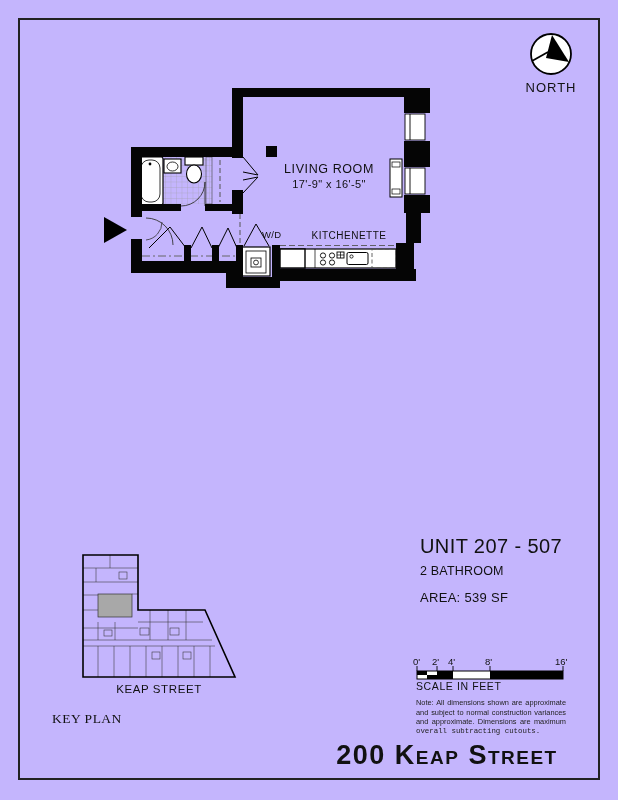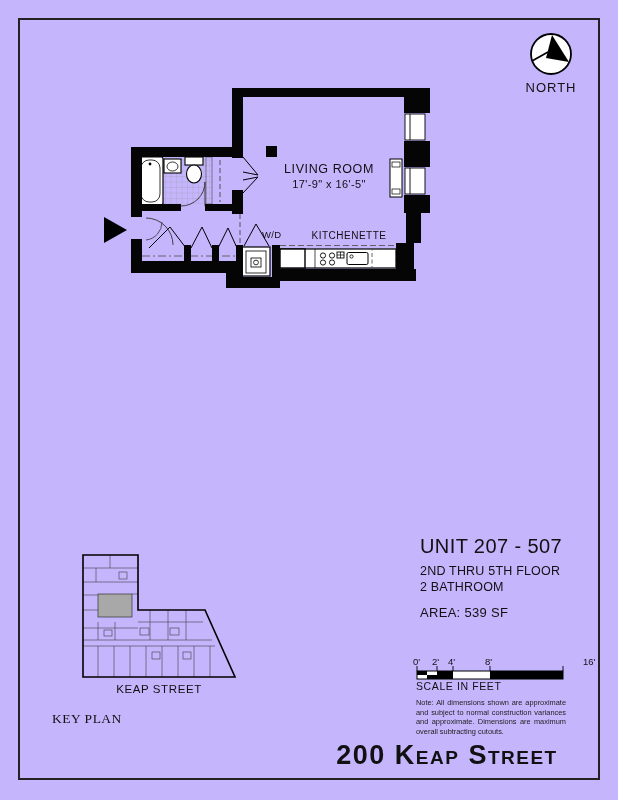--- a/index.html
+++ b/index.html
@@ -26,21 +26,21 @@
   .lbl-kitch  { left: 299px; top: 230px; width: 100px; text-align: center; font-size: 10px; letter-spacing: .5px; }
   .unit-info  { position: absolute; left: 420px; top: 535px; width: 165px; }
   .unit-title { font-size: 20px; letter-spacing: .4px; margin-bottom: 6px; }
   .unit-line  { font-size: 12.5px; line-height: 15.5px; letter-spacing: .2px; }
   .unit-area  { font-size: 13px; margin-top: 10px; letter-spacing: .3px; }
   .scale-tick { position: absolute; font-size: 9.5px; }
   .lbl-scalecap { left: 416px; top: 680px; font-size: 10.5px; letter-spacing: .6px; }
   .note { position: absolute; left: 416px; top: 698px; width: 150px; }
   .note div { font-size: 7.4px; line-height: 9.6px; color: #222;
               text-align: justify; text-align-last: justify; white-space: normal; }
-  .note div:last-child { text-align-last: left; }
+  .note div:last-child { text-align-last: left; font-family: Liberation Mono, monospace; }
   .lbl-keapst { left: 97px; top: 683px; width: 124px; text-align: center; font-size: 11.5px; letter-spacing: .6px; }
   .lbl-keyplan { left: 52px; top: 711px; font-size: 13.5px; letter-spacing: .5px; font-family: Liberation Serif, serif; }
   .footer-title {
     position: absolute; left: 287px; top: 740px; width: 320px;
     text-align: center; font-size: 27px; font-weight: bold;
     font-variant: small-caps; letter-spacing: 1.5px; white-space: nowrap;
   }
 </style>
 </head>
 <body>
@@ -227,30 +227,29 @@
 
   <div class="txt lbl-north">NORTH</div>
 
   <div class="txt lbl-living">LIVING ROOM</div>
   <div class="txt lbl-dims">17'-9" x 16'-5"</div>
   <div class="txt lbl-wd">W/D</div>
   <div class="txt lbl-kitch">KITCHENETTE</div>
 
   <div class="unit-info">
     <div class="unit-title">UNIT 207 - 507</div>
-    <div class="unit-line">2ND THRU 5TH FLOOR</div>
     <div class="unit-line">2 BATHROOM</div>
     <div class="unit-area">AREA: 539 SF</div>
   </div>
 
   <span class="scale-tick" style="left:413px; top:656px;">0'</span>
   <span class="scale-tick" style="left:432px; top:656px;">2'</span>
   <span class="scale-tick" style="left:448px; top:656px;">4'</span>
   <span class="scale-tick" style="left:485px; top:656px;">8'</span>
-  <span class="scale-tick" style="left:555px; top:656px;margin-left:28px;">16'</span>
+  <span class="scale-tick" style="left:555px; top:656px;">16'</span>
   <div class="txt lbl-scalecap">SCALE IN FEET</div>
 
   <div class="note">
     <div>Note:  All dimensions shown are approximate</div>
     <div>and subject to normal construction variances</div>
     <div>and approximate.  Dimensions are maximum</div>
     <div>overall subtracting cutouts.</div>
   </div>
 
   <div class="txt lbl-keapst">KEAP STREET</div>

